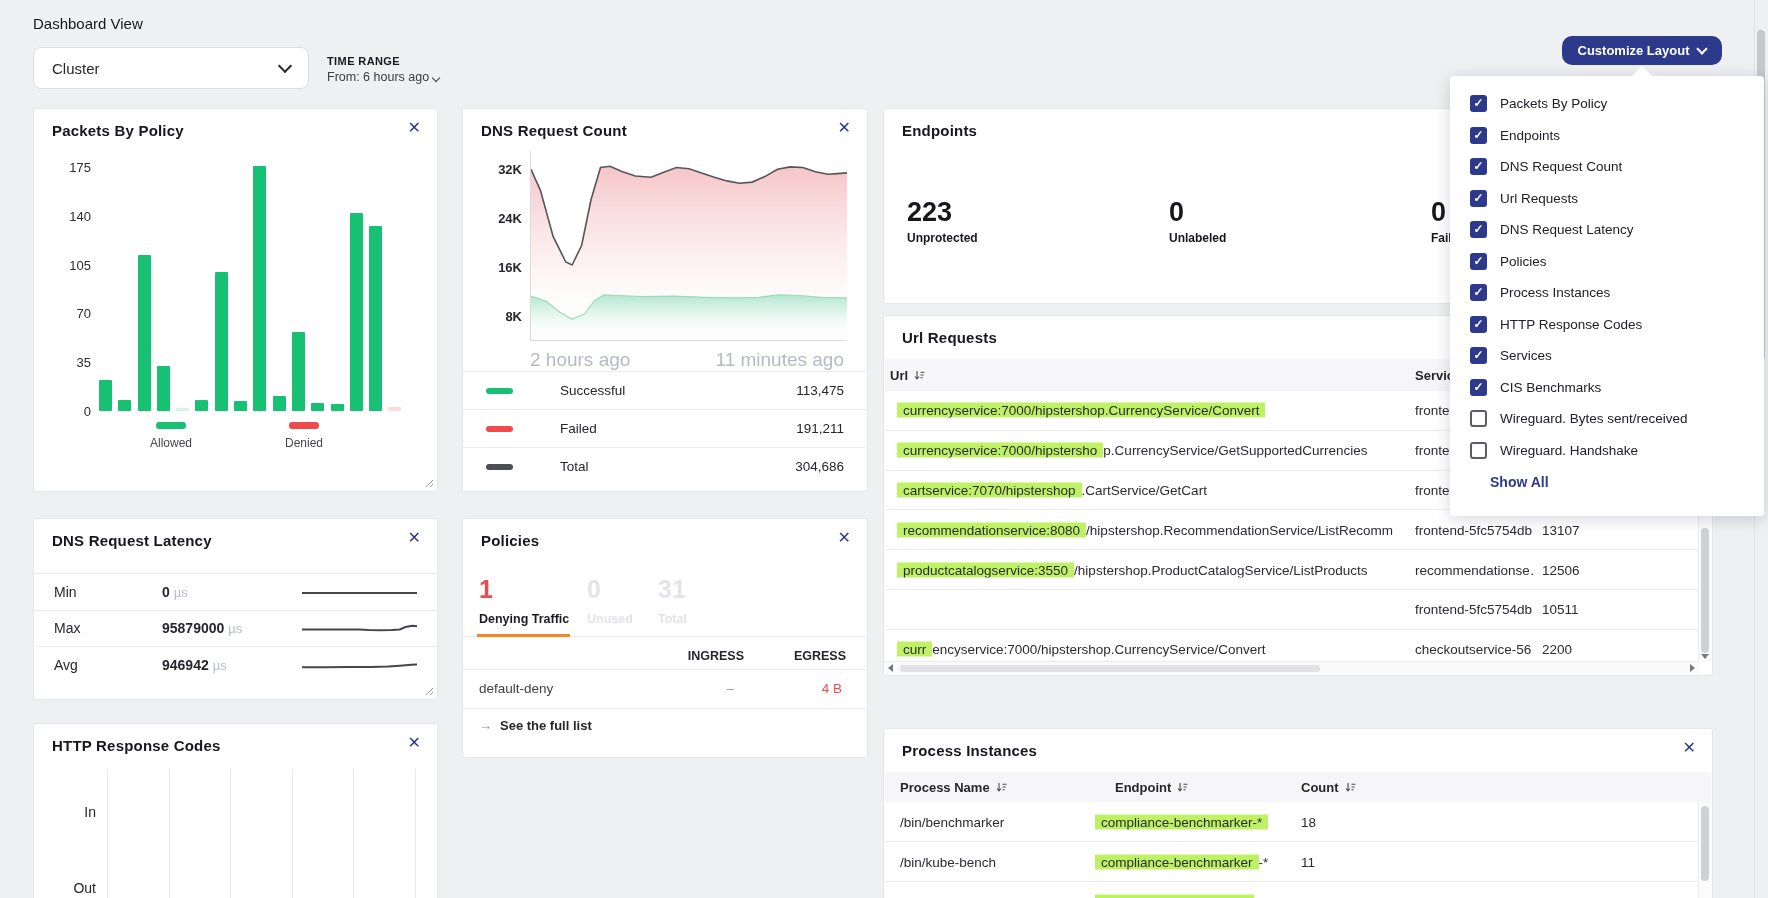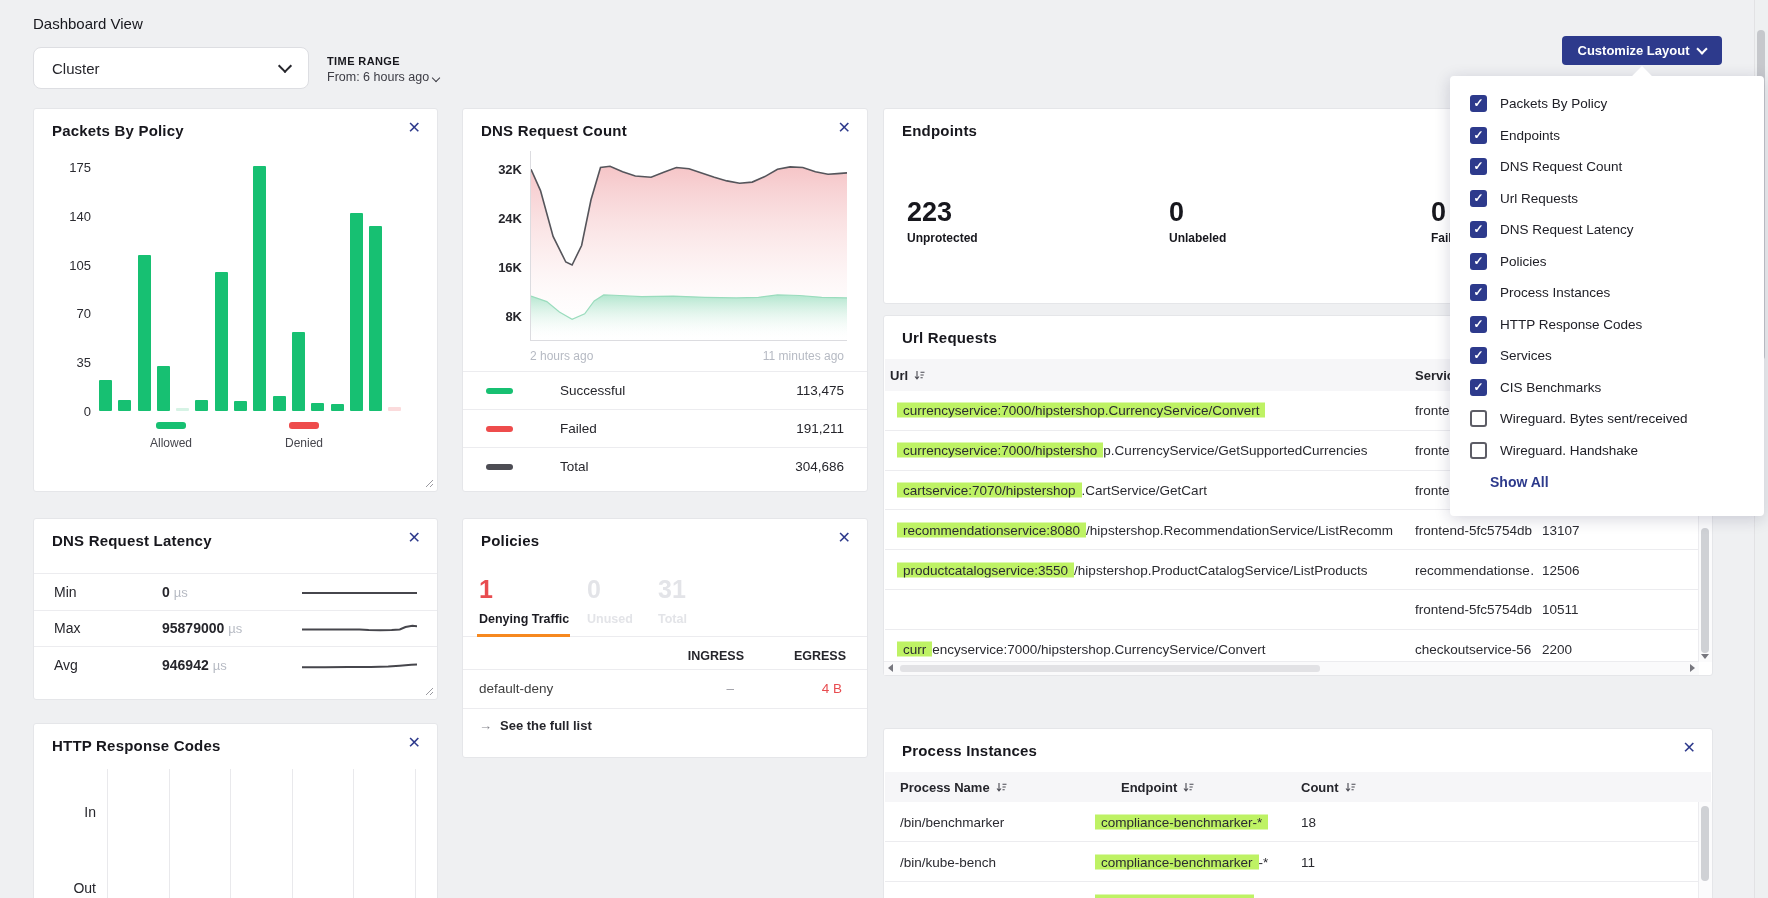--- a/index.html
+++ b/index.html
@@ -11,21 +11,21 @@
 
   
   #page-title{position:absolute;left:33px;top:15px;font-size:15px;font-weight:normal;color:#17171d;}
   #view-select{position:absolute;left:33px;top:47px;width:276px;height:42px;background:#fff;border:1px solid #dddee2;border-radius:8px;box-sizing:border-box;display:flex;align-items:center;padding:0 18px;font-size:15px;color:#26262c;cursor:pointer;}
   .chev{display:inline-block;width:8px;height:8px;border-right:2px solid currentColor;border-bottom:2px solid currentColor;transform:rotate(45deg);margin-top:-4px;}
   .chev.sm{width:5px;height:5px;border-width:1.5px;margin-top:-2px;}
   #view-select .chev{margin-left:auto;color:#26262c;}
   #time-range{position:absolute;left:327px;top:55px;}
   #time-range .tr-label{font-size:11px;font-weight:bold;letter-spacing:.4px;color:#17171d;}
   #time-range .tr-from{font-size:12.5px;color:#3c3c44;margin-top:3px;}
-  #customize-btn{position:absolute;left:1562px;top:36px;width:160px;height:29px;background:#2d3a8c;border-radius:4px;display:flex;align-items:center;justify-content:center;gap:9px;color:#fff;font-size:13px;font-weight:bold;cursor:pointer;z-index:52;}
+  #customize-btn{position:absolute;left:1562px;top:36px;width:160px;height:29px;background:#2d3a8c;border-radius:10px;display:flex;align-items:center;justify-content:center;gap:9px;color:#fff;font-size:13px;font-weight:bold;cursor:pointer;z-index:52;}
   #customize-btn .chev{width:6px;height:6px;border-width:2px;}
 
   
   #customize-menu{position:absolute;left:1450px;top:76px;width:314px;height:440px;background:#fff;border-radius:4px;box-shadow:0 3px 16px rgba(25,30,70,.18);z-index:50;box-sizing:border-box;padding-top:12px;}
   #menu-caret{position:absolute;left:1635px;top:69px;width:14px;height:14px;background:#fff;transform:rotate(45deg);z-index:51;}
   .menu-item{display:flex;align-items:center;height:31.5px;padding:0 20px;cursor:pointer;}
   .cb{width:17px;height:17px;box-sizing:border-box;border-radius:3px;flex:0 0 17px;text-align:center;line-height:17px;font-size:12px;}
   .cb.on{background:#2d3a8c;color:#fff;font-weight:bold;}
   .cb.off{border:2px solid #5d5d66;background:#fff;}
   .mlabel{margin-left:13px;font-size:13.5px;color:#202027;}
@@ -39,21 +39,21 @@
   .bar.allowed-faded{background:#d6f3e5;}
   .bar.denied-faded{background:#fbdbdc;}
   .ytick{position:absolute;left:-50px;width:42px;text-align:right;font-size:13px;color:#2b2b31;transform:translateY(50%);}
   .pbp-leg{position:absolute;width:70px;text-align:center;top:313px;}
   .pbp-leg .sw{width:30px;height:7px;border-radius:3px;margin:0 auto;}
   .pbp-leg .lb{font-size:12px;color:#46464d;margin-top:7px;}
 
   
   #dns-plot{position:absolute;left:67px;top:42px;width:316px;height:189px;border-left:1px solid #dcdce0;border-bottom:1px solid #dcdce0;}
   .dns-ytick{position:absolute;right:calc(100% + 9px);width:40px;text-align:right;font-size:13px;font-weight:bold;color:#26262c;transform:translateY(50%);}
-  .dns-xlab{position:absolute;top:240px;font-size:12px;color:#b6bac3;}
+  .dns-xlab{position:absolute;top:240px;font-size:19px;color:#b6bac3;}
   #dns-legend{position:absolute;left:0;right:0;top:262px;}
   .leg-row{height:37px;border-top:1px solid #ececef;display:flex;align-items:center;padding:0 23px;}
   .leg-row .sw{width:27px;height:6px;border-radius:3px;flex:0 0 27px;}
   .leg-row .lb{margin-left:47px;font-size:13.5px;color:#26262c;}
   .leg-row .vl{margin-left:auto;font-size:13.5px;color:#26262c;}
 
   
   .ep-stat{position:absolute;top:88px;}
   .ep-stat .v{font-size:27px;font-weight:bold;color:#17171d;}
   .ep-stat .l{font-size:12px;font-weight:bold;color:#17171d;margin-top:3px;}
@@ -394,21 +394,21 @@
     <div class="card-title">Process Instances</div>
     <span class="close-x">✕</span>
     <div class="tbl-head" style="top:43px;height:30px;">
       <div class="th" style="left:15px;">
         <span>Process Name</span>
         <svg width="11" height="11" viewBox="0 0 11 11">
             <path d="M3 1v7.2M1 6.5L3 8.8 5 6.5" fill="none" stroke="#4a4a52" stroke-width="1.1"></path>
             <path d="M6.5 2.2h4M6.5 5h3.2M6.5 7.8h2.2" stroke="#4a4a52" stroke-width="1.1"></path>
           </svg>
       </div>
-      <div class="th" style="left:216px;padding-left:20px;">
+      <div class="th" style="left:210px;padding-left:20px;">
         <span>Endpoint</span>
         <svg width="11" height="11" viewBox="0 0 11 11">
             <path d="M3 1v7.2M1 6.5L3 8.8 5 6.5" fill="none" stroke="#4a4a52" stroke-width="1.1"></path>
             <path d="M6.5 2.2h4M6.5 5h3.2M6.5 7.8h2.2" stroke="#4a4a52" stroke-width="1.1"></path>
           </svg>
       </div>
       <div class="th" style="left:416px;">
         <span>Count</span>
         <svg width="11" height="11" viewBox="0 0 11 11">
             <path d="M3 1v7.2M1 6.5L3 8.8 5 6.5" fill="none" stroke="#4a4a52" stroke-width="1.1"></path>

